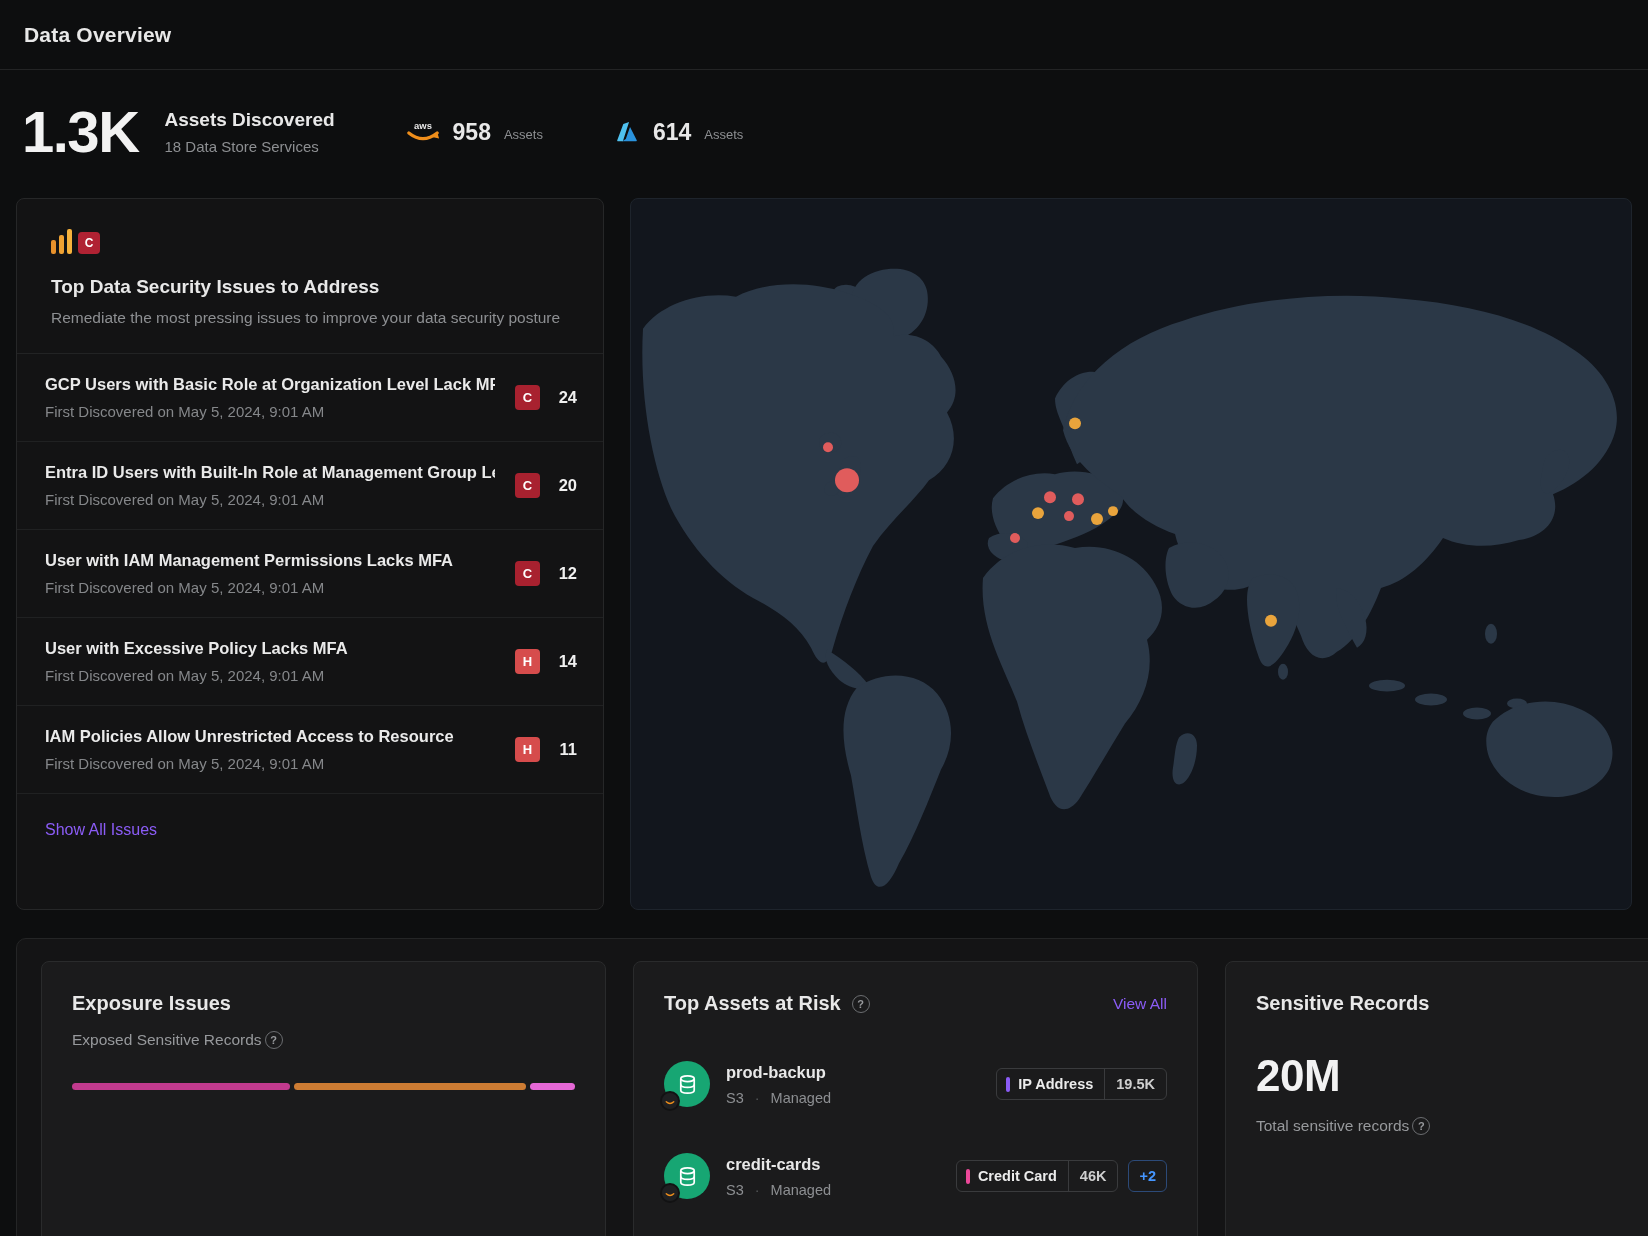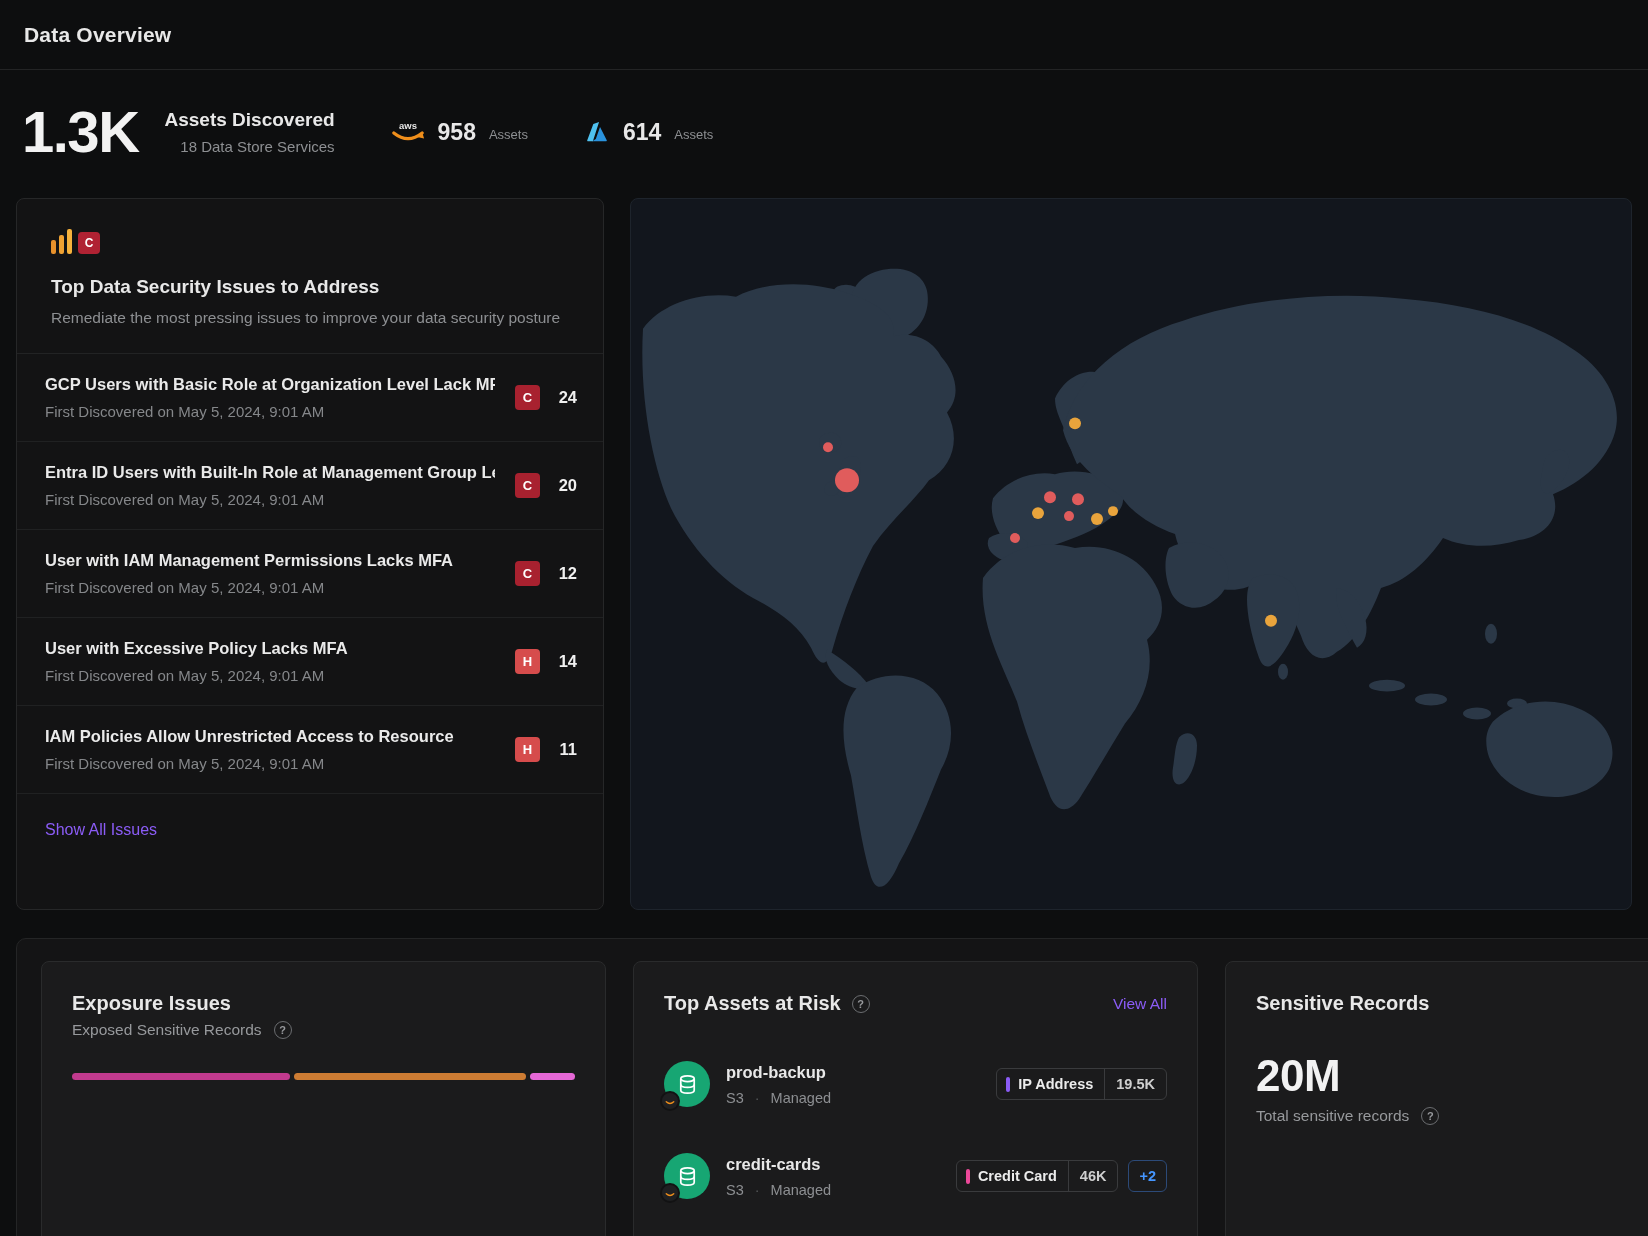--- a/index.html
+++ b/index.html
@@ -8,26 +8,26 @@
     width:1648px; height:1236px; overflow:hidden; position:relative;
     background:#0d0e0f; color:#e8e8e8;
     font-family:"Liberation Sans", sans-serif;
   }
 
   
   .header { height:70px; display:flex; align-items:center; padding:0 24px; border-bottom:1px solid #232425;text-align:center; }
   .header-title { font-size:21px; font-weight:700; letter-spacing:.2px; }
 
   
-  .stats { display:flex; align-items:center; padding:24px 24px 28px 22px; height:128px;text-align:right; }
+  .stats { display:flex; align-items:center; padding:24px 24px 28px 22px; height:128px; }
   .stat-big { font-size:58px; font-weight:700; letter-spacing:-1.5px; line-height:1; color:#f2f2f2; }
   .stat-labels { margin-left:26px; }
   .stat-label { font-size:19px; font-weight:700; }
   .stat-sublabel { font-size:15px; color:#8d8f92; margin-top:7px; }
-  .provider { display:flex; align-items:center; margin-left:56px; gap:13px; }
+  .provider { display:flex; align-items:center; margin-left:71px; gap:13px; }
   .provider-icon { display:flex; align-items:center; }
   .provider-count { font-size:23px; font-weight:700; }
   .provider-label { font-size:13px; color:#8d8f92; position:relative; top:2px; }
 
   
   .main { display:grid; grid-template-columns:588px 1002px; gap:26px; padding:0 16px; }
   .card { background:#131314; border:1px solid #262728; border-radius:8px; }
 
   
   .issues-card { height:712px; display:flex; flex-direction:column; overflow:hidden; }
@@ -58,21 +58,21 @@
   .map-card { height:712px; background:#12161d; border:1px solid #1e242c; border-radius:8px;
     overflow:hidden; position:relative; }
   .map-card svg { position:absolute; inset:0; width:100%; height:100%; }
 
   
   .bottom { margin:28px 0 0 16px; width:1760px; height:420px; background:#141415; border:1px solid #242526;
     border-radius:10px; padding:22px 24px; display:flex; gap:27px; }
   .panel { background:#1b1b1c; border:1px solid #2a2b2c; border-radius:8px; padding:30px; }
   .panel-title { font-size:20px; font-weight:700; }
   .big-value { font-size:44px; font-weight:700; margin-top:36px; letter-spacing:-.5px; color:#f2f2f2; }
-  .value-label { display:flex; align-items:center; gap:12px; margin-top:6px; font-size:15.5px; color:#97999c; }
+  .value-label { display:flex; align-items:center; gap:3px; margin-top:16px; font-size:15.5px; color:#97999c; }
   .qmark { width:18px; height:18px; border:1.4px solid #6b6d70; border-radius:50%; color:#97999c;
     font-size:11px; font-weight:700; display:inline-flex; align-items:center; justify-content:center; flex:none; }
   .exposure-panel { width:565px; height:330px; }
   .exposure-bar { display:flex; gap:4px; margin-top:34px; height:7px; }
   .bar-seg { height:100%; border-radius:4px; }
 
   .assets-panel { width:565px; height:330px; }
   .panel-head { display:flex; align-items:center; }
   .panel-head .qmark { margin-left:11px; }
   .panel-head .link { margin-left:auto; font-size:15.5px; }

